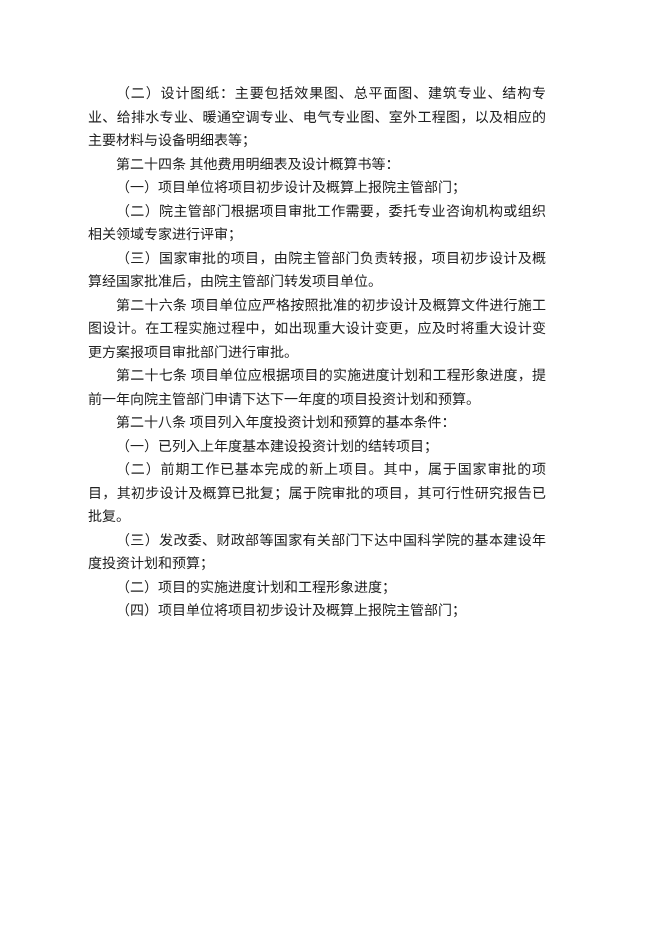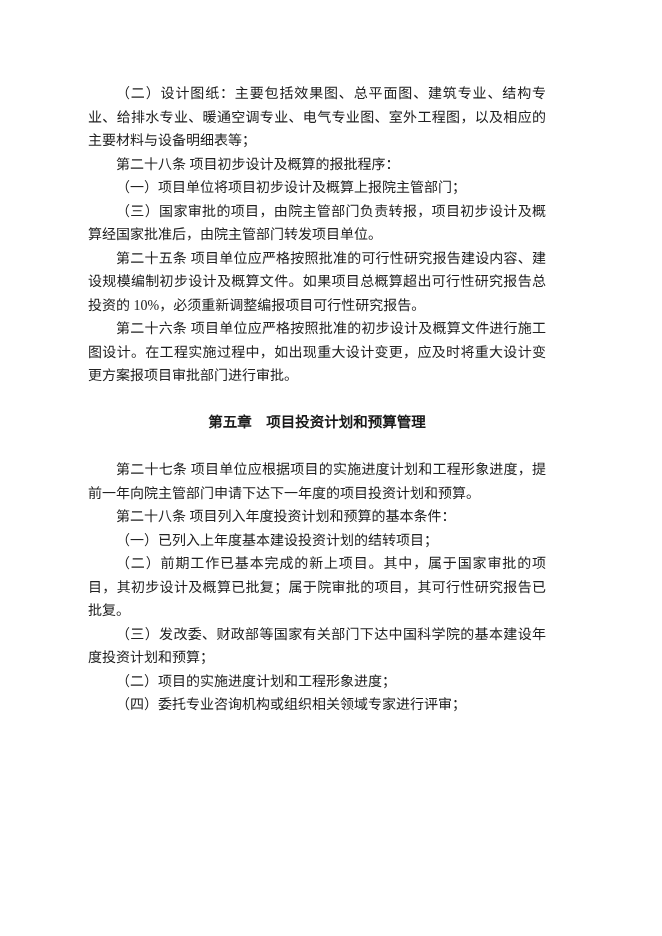--- a/index.html
+++ b/index.html
@@ -38,28 +38,27 @@
     text-align: center;
     text-indent: 0;
     color: #1a1a1a;
   }
 </style>
 </head>
 <body>
 
 <div class="page">
   <p class="body-para">（二）设计图纸：主要包括效果图、总平面图、建筑专业、结构专业、给排水专业、暖通空调专业、电气专业图、室外工程图，以及相应的主要材料与设备明细表等；</p>
-  <p class="body-para">第二十八条 项目初步设计及概算的报批程序：</p>
+  <p class="body-para">第二十四条 其他费用明细表及设计概算书等：</p>
   <p class="body-para">（一）项目单位将项目初步设计及概算上报院主管部门；</p>
+  <p class="body-para">（二）院主管部门根据项目审批工作需要，委托专业咨询机构或组织相关领域专家进行评审；</p>
   <p class="body-para">（三）国家审批的项目，由院主管部门负责转报，项目初步设计及概算经国家批准后，由院主管部门转发项目单位。</p>
-  <p class="body-para">第二十五条 项目单位应严格按照批准的可行性研究报告建设内容、建设规模编制初步设计及概算文件。如果项目总概算超出可行性研究报告总投资的 10%，必须重新调整编报项目可行性研究报告。</p>
   <p class="body-para">第二十六条 项目单位应严格按照批准的初步设计及概算文件进行施工图设计。在工程实施过程中，如出现重大设计变更，应及时将重大设计变更方案报项目审批部门进行审批。</p>
 
-  <h2 class="chapter-heading">第五章　项目投资计划和预算管理</h2>
 
   <p class="body-para">第二十七条 项目单位应根据项目的实施进度计划和工程形象进度，提前一年向院主管部门申请下达下一年度的项目投资计划和预算。</p>
   <p class="body-para">第二十八条 项目列入年度投资计划和预算的基本条件：</p>
   <p class="body-para">（一）已列入上年度基本建设投资计划的结转项目；</p>
   <p class="body-para">（二）前期工作已基本完成的新上项目。其中，属于国家审批的项目，其初步设计及概算已批复；属于院审批的项目，其可行性研究报告已批复。</p>
   <p class="body-para">（三）发改委、财政部等国家有关部门下达中国科学院的基本建设年度投资计划和预算；</p>
   <p class="body-para">（二）项目的实施进度计划和工程形象进度；</p>
-  <p class="body-para">（四）委托专业咨询机构或组织相关领域专家进行评审；</p>
+  <p class="body-para">（四）项目单位将项目初步设计及概算上报院主管部门；</p>
 </div>
 
 </body></html>

